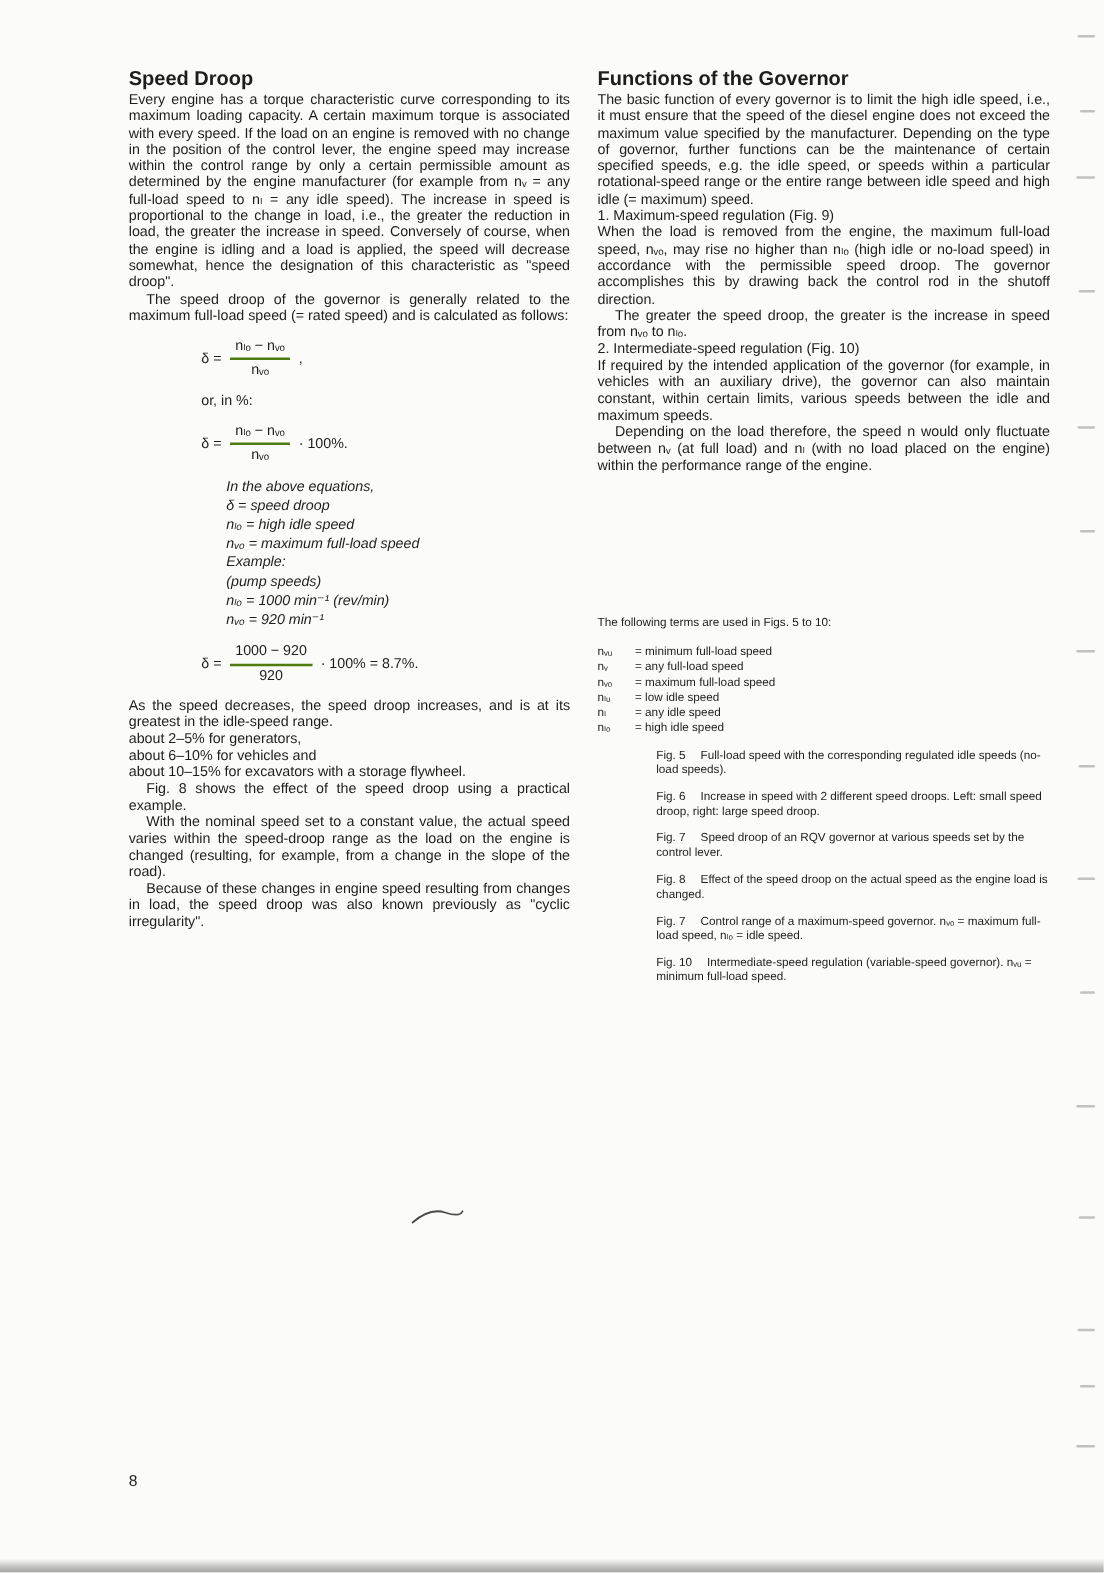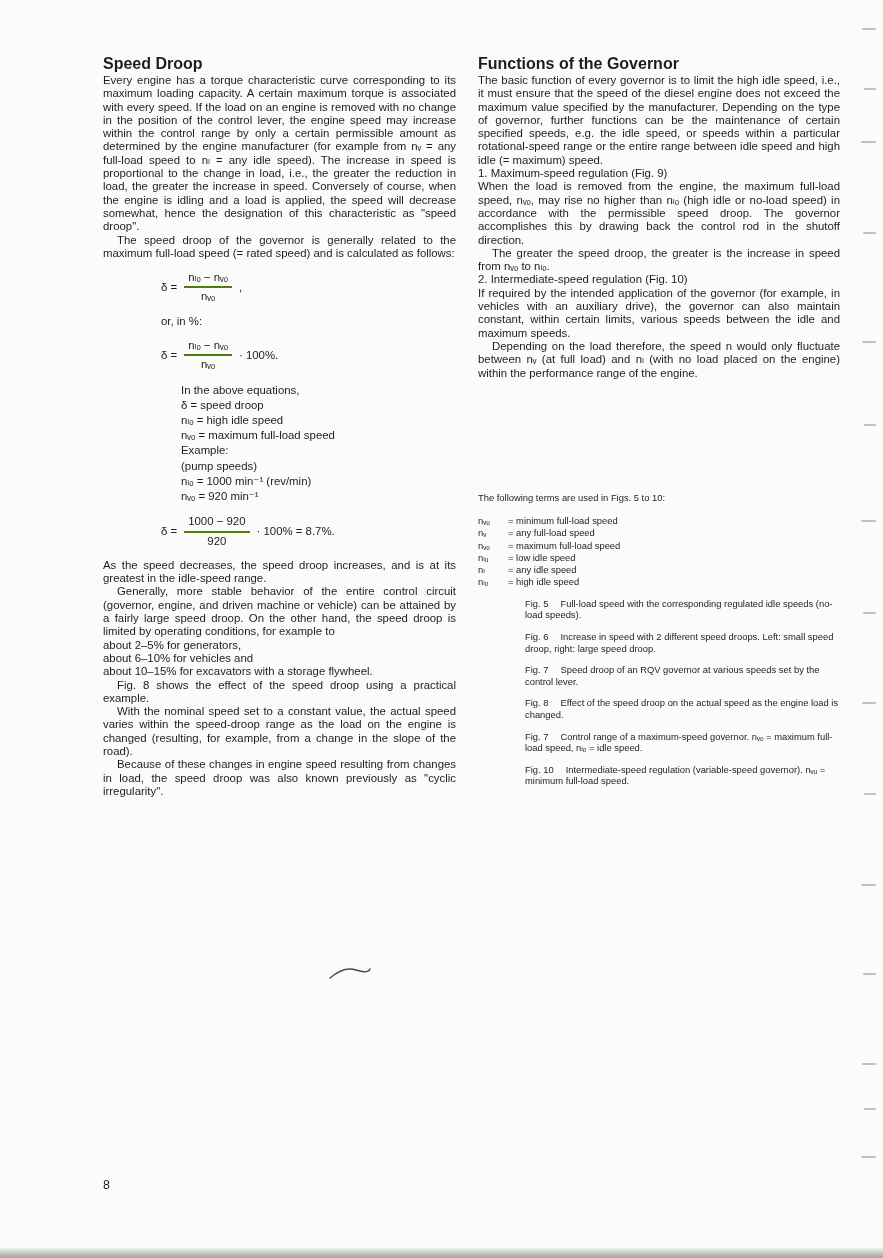--- a/index.html
+++ b/index.html
@@ -21,21 +21,21 @@
   p.indent { text-indent: 14px; }
   .mt-s { margin-top: 13px; }
   .mt-m { margin-top: 16px; }
   .mt-l { margin-top: 28px; }
   .equation { display: flex; align-items: center; gap: 7px; margin: 11px 0 11px 58px; }
   .frac { display: inline-flex; flex-direction: column; align-items: center; }
   .frac .num { padding: 0 4px 2px 4px; border-bottom: 2px solid #4d7c0f; }
   .frac .den { padding-top: 2px; }
   .or-line { margin: 2px 0 2px 58px; }
   .defs { margin: 4px 0 0 78px; }
-  .defs div { line-height: 15.2px; }
+  .defs div { line-height: 15.2px; font-style: italic; }
   .plain-line { line-height: 13.3px; }
   .terms-block { margin-top: 112px; }
   .terms-intro { font-size: 9.4px; line-height: 11.5px; }
   .terms-list { margin-top: 12px; }
   .terms-row { display: flex; font-size: 9.4px; line-height: 12.1px; }
   .terms-row .sym { width: 30px; flex: none; }
   .caption { font-size: 9.4px; line-height: 11.6px; margin-top: 10px; margin-left: 47px; }
   .caption .cap-label { padding-right: 12px; white-space: nowrap; }
   .page-number { position: absolute; left: 103px; top: 1178px; font-size: 12.5px; }
   .scan-mark { position: absolute; background: #adadaa; height: 2px; border-radius: 1px; opacity: 0.75; }
@@ -87,21 +87,20 @@
     <div class="equation">
       <span class="eq-lhs">δ =</span>
       <span class="frac">
         <span class="num">1000 − 920</span>
         <span class="den">920</span>
       </span>
       <span class="eq-suffix">· 100% = 8.7%.</span>
     </div>
 
     <p class="body mt-s">As the speed decreases, the speed droop increases, and is at its greatest in the idle-speed range.</p>
-    <p class="body indent">Generally, more stable behavior of the entire control circuit (governor, engine, and driven machine or vehicle) can be attained by a fairly large speed droop. On the other hand, the speed droop is limited by operating conditions, for example to</p>
     <div class="plain-line">about 2–5% for generators,</div>
     <div class="plain-line">about 6–10% for vehicles and</div>
     <div class="plain-line">about 10–15% for excavators with a storage flywheel.</div>
     <p class="body indent">Fig. 8 shows the effect of the speed droop using a practical example.</p>
     <p class="body indent">With the nominal speed set to a constant value, the actual speed varies within the speed-droop range as the load on the engine is changed (resulting, for example, from a change in the slope of the road).</p>
     <p class="body indent">Because of these changes in engine speed resulting from changes in load, the speed droop was also known previously as "cyclic irregularity".</p>
   </div>
 
   <div class="col col-right">
     <h2 class="heading">Functions of the Governor</h2>

